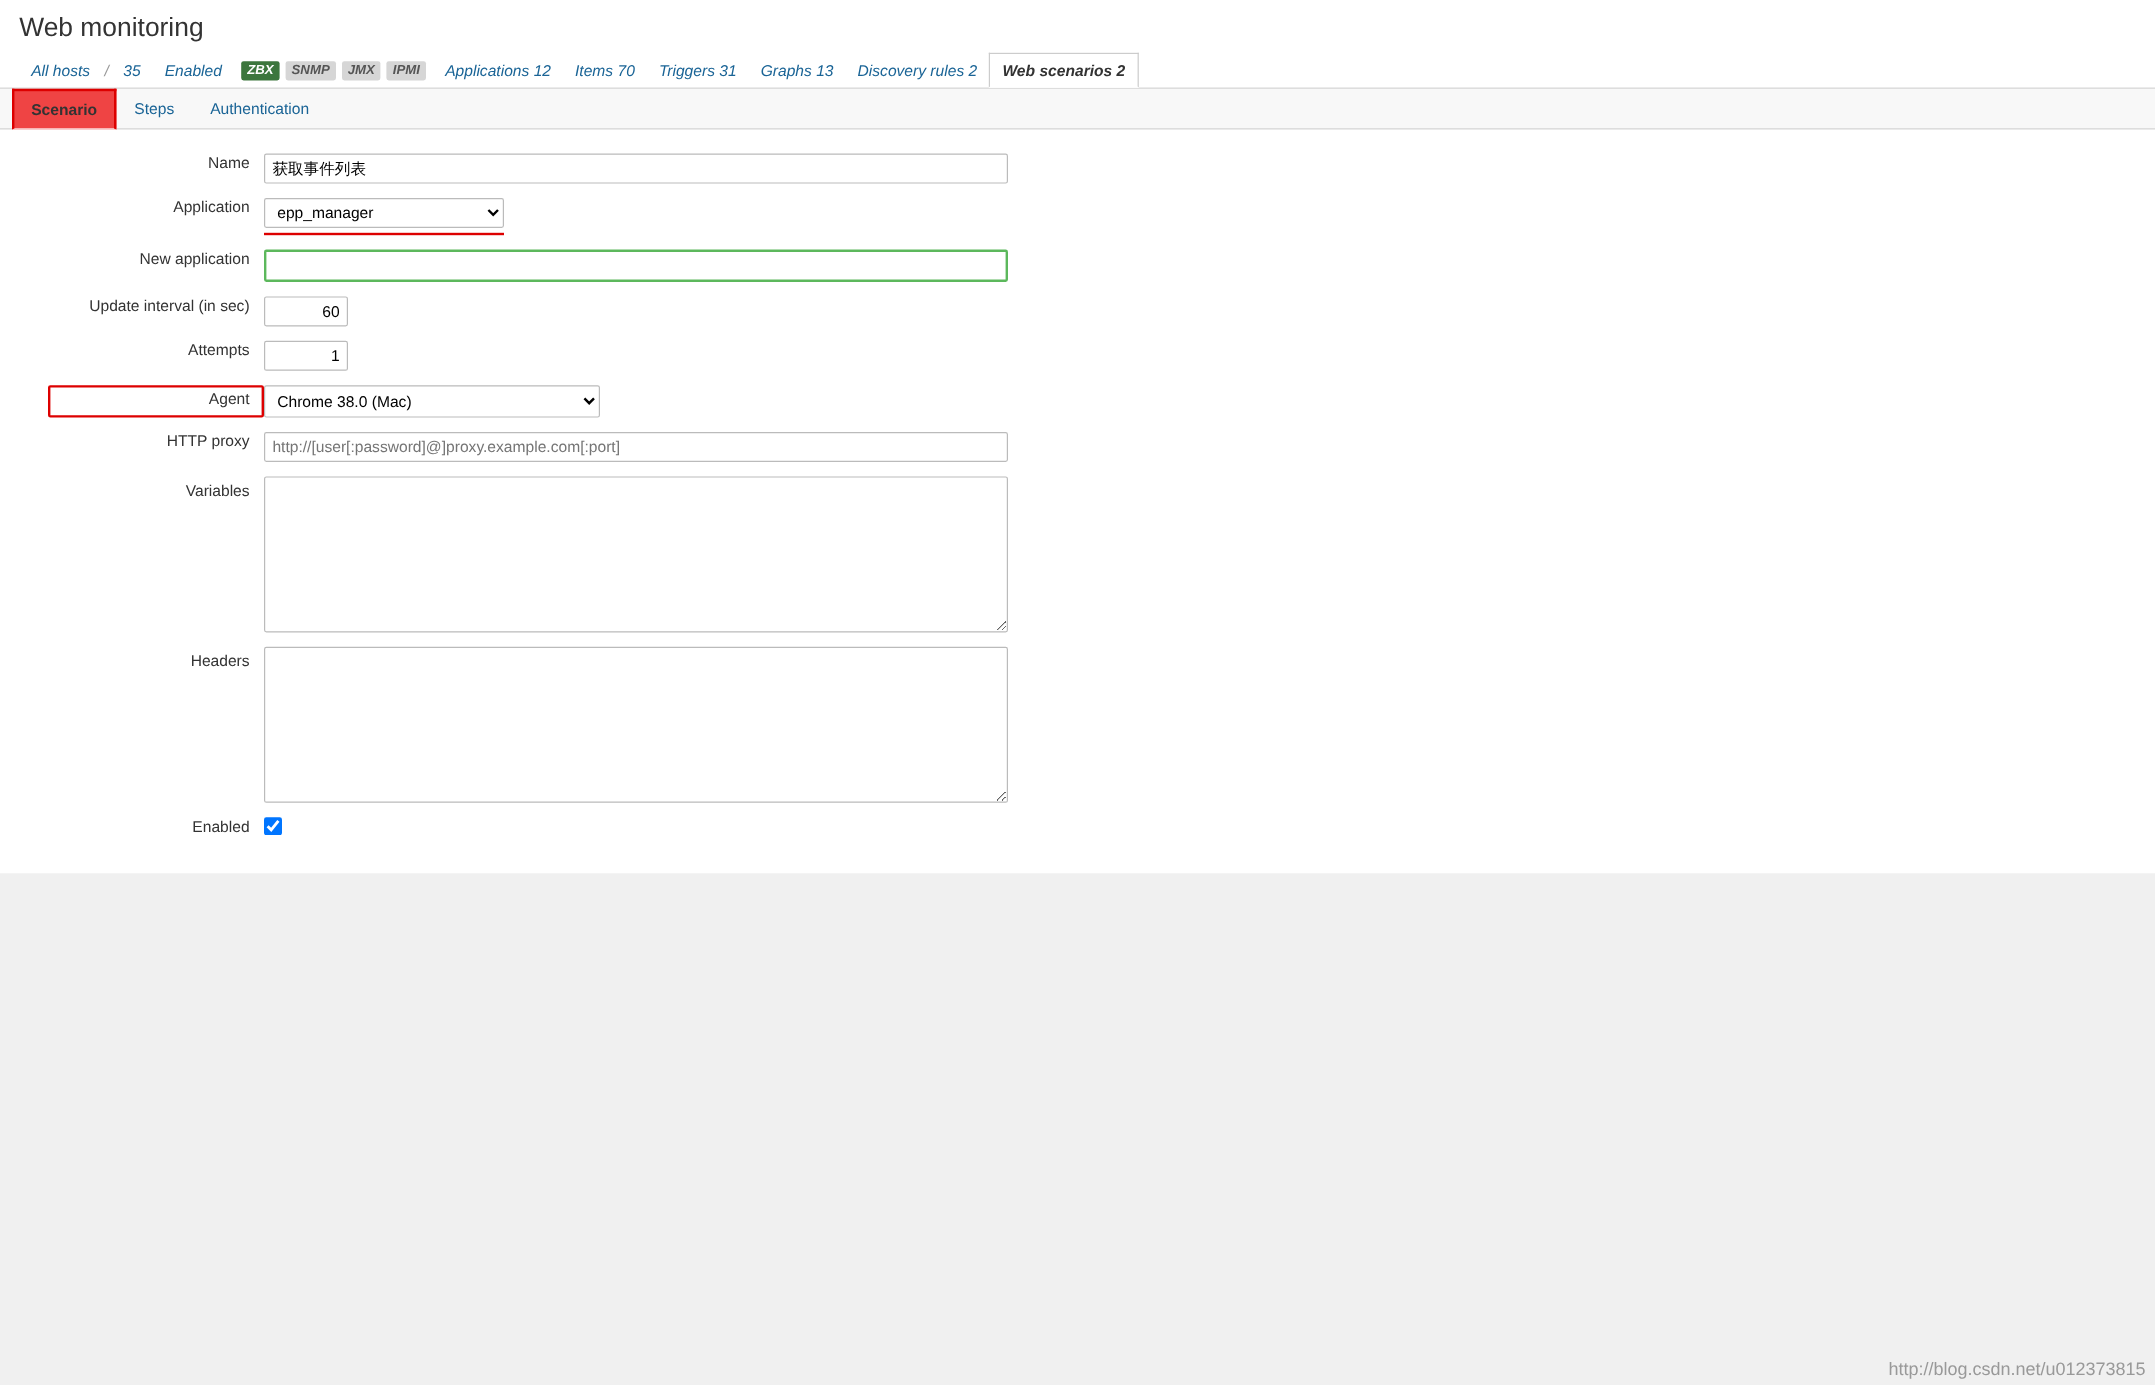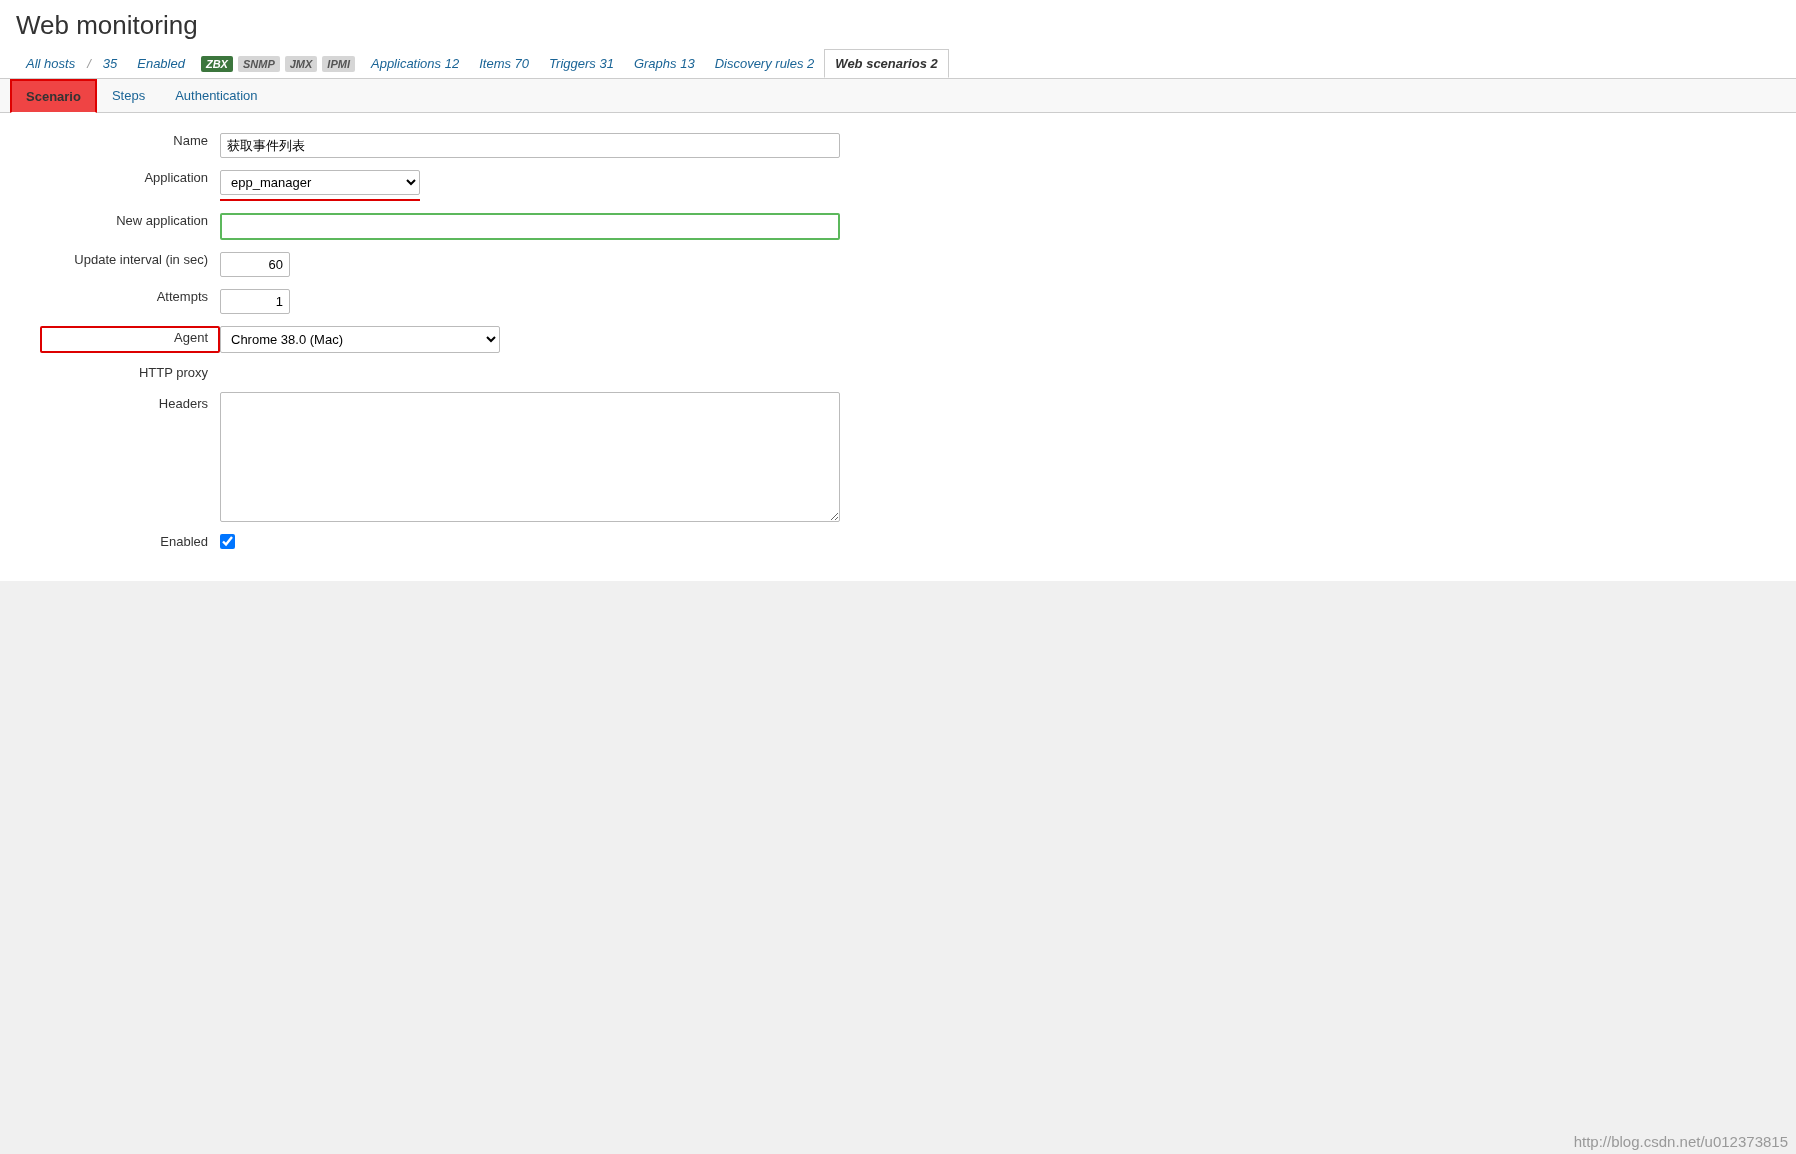--- a/index.html
+++ b/index.html
@@ -8,21 +8,21 @@
       font-size: 13px;
       background: #f0f0f0;
       color: #333;
     }
     .page-header {
       background: #fff;
       padding: 10px 16px 0 16px;
       border-bottom: 1px solid #ccc;
     }
     .page-title {
-      font-size: 26px;
+      font-size: 22px;
       font-weight: normal;
       color: #333;
       margin-bottom: 8px;
     }
     .nav-bar {
       display: flex;
       align-items: center;
       gap: 0;
       flex-wrap: wrap;
       padding-bottom: 0;
@@ -265,22 +265,27 @@
 
   <div class="form-row">
     <label class="form-label highlight">Agent</label>
     <select class="select-agent">
       <option>Chrome 38.0 (Mac)</option>
     </select>
   </div>
 
   <div class="form-row">
     <label class="form-label">HTTP proxy</label>
-  </div>
-
+    <input class="form-input input-proxy" type="text" placeholder="http://[user[:password]@]proxy.example.com[:port]" style="">
+  </div>
+
+  <div class="form-row form-row-top">
+    <label class="form-label form-label-top">Variables</label>
+    <textarea class="textarea-field" style=""></textarea>
+  </div>
 
   <div class="form-row form-row-top">
     <label class="form-label form-label-top">Headers</label>
     <textarea class="textarea-field" style=""></textarea>
   </div>
 
   <div class="form-row">
     <label class="form-label">Enabled</label>
     <input class="checkbox-field" type="checkbox" checked="" style="">
   </div>

